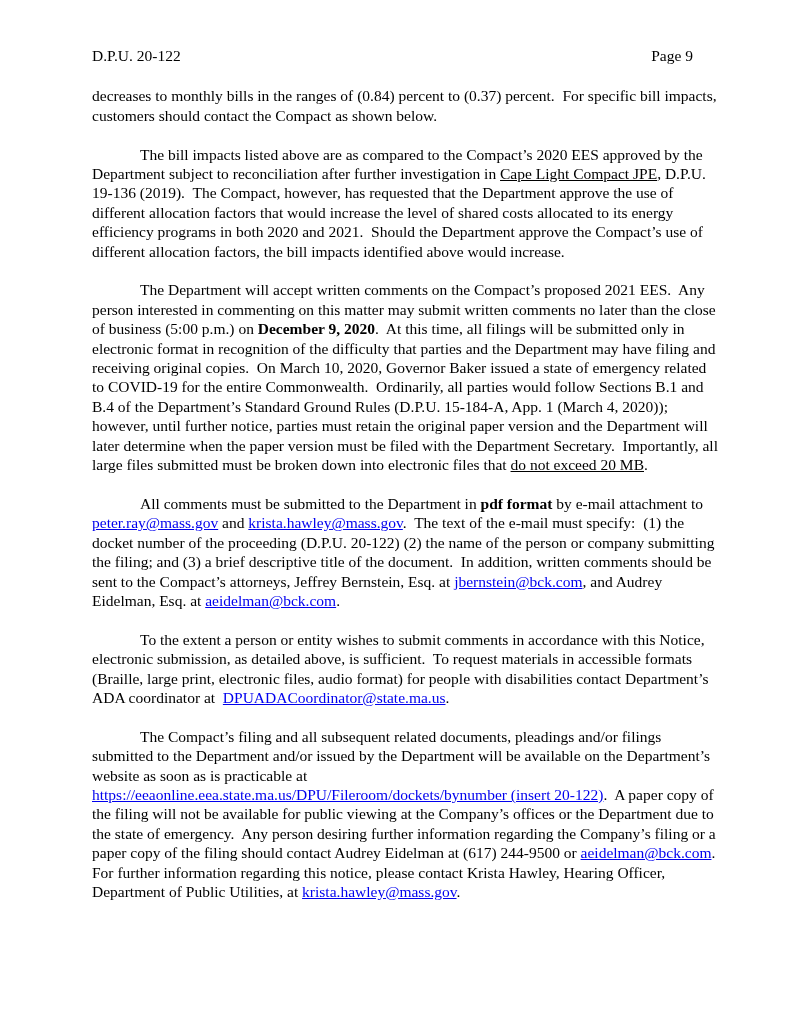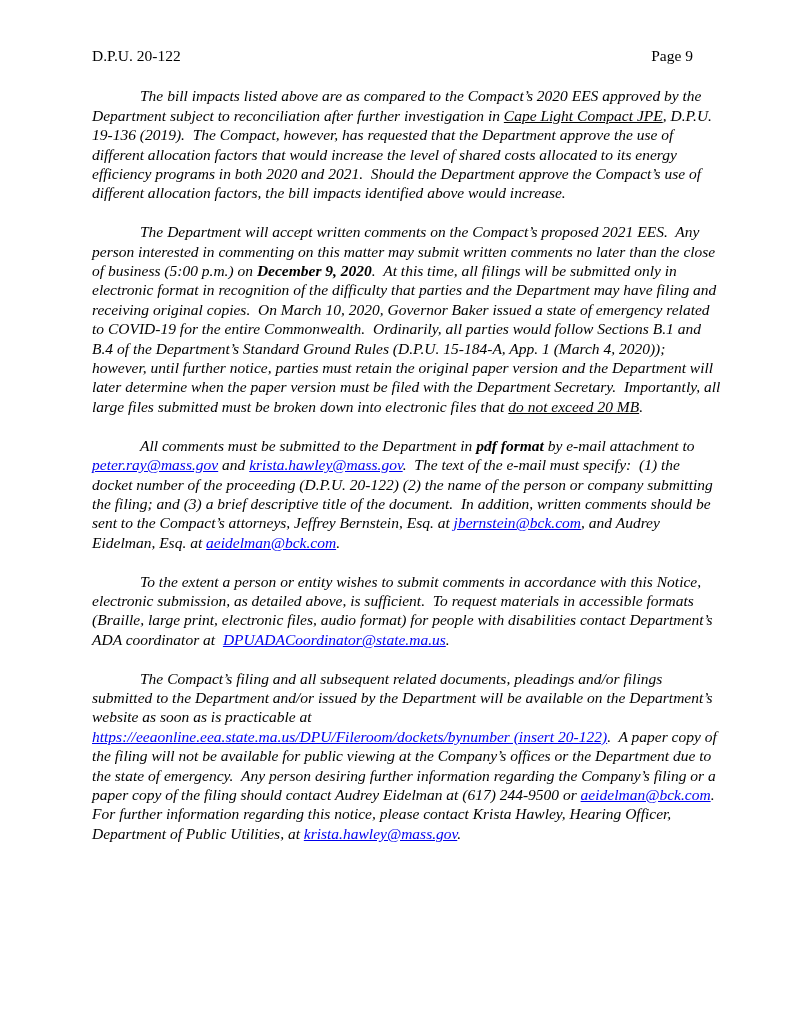--- a/index.html
+++ b/index.html
@@ -29,39 +29,39 @@
   .doc-header .page-num {
     margin-right: 28px;
   }
   p.para {
     margin: 0 0 19.4px 0;
     white-space: pre-wrap;
     text-align: left;
   }
   p.para.indent {
     text-indent: 48px;
-    font-style: italic;
   }
   .r  { }
   .rb { font-weight: bold; }
   .ru { text-decoration: underline; }
   a.ra {
     color: var(--link-color, #0000ee);
     text-decoration: underline;
     cursor: pointer;
   }
 </style>
 </head>
 <body>
 
 <div class="page">
   <div class="doc-header">
     <span>D.P.U. 20-122</span>
     <span class="page-num">Page 9</span>
   </div>
   <div id="doc-body">
+      <p class="para"><span class="r">decreases to monthly bills in the ranges of (0.84) percent to (0.37) percent.  For specific bill impacts, customers should contact the Compact as shown below.</span></p>
       <p class="para indent"><span class="r">The bill impacts listed above are as compared to the Compact’s 2020 EES approved by the Department subject to reconciliation after further investigation in </span><span class="ru">Cape Light Compact JPE</span><span class="r">, D.P.U. 19-136 (2019).  The Compact, however, has requested that the Department approve the use of different allocation factors that would increase the level of shared costs allocated to its energy efficiency programs in both 2020 and 2021.  Should the Department approve the Compact’s use of different allocation factors, the bill impacts identified above would increase.</span></p>
       <p class="para indent"><span class="r">The Department will accept written comments on the Compact’s proposed 2021 EES.  Any person interested in commenting on this matter may submit written comments no later than the close of business (5:00 p.m.) on </span><span class="rb">December 9, 2020</span><span class="r">.  At this time, all filings will be submitted only in electronic format in recognition of the difficulty that parties and the Department may have filing and receiving original copies.  On March 10, 2020, Governor Baker issued a state of emergency related to COVID-19 for the entire Commonwealth.  Ordinarily, all parties would follow Sections B.1 and B.4 of the Department’s Standard Ground Rules (D.P.U. 15-184-A, App. 1 (March 4, 2020)); however, until further notice, parties must retain the original paper version and the Department will later determine when the paper version must be filed with the Department Secretary.  Importantly, all large files submitted must be broken down into electronic files that </span><span class="ru">do not exceed 20 MB</span><span class="r">.</span></p>
       <p class="para indent"><span class="r">All comments must be submitted to the Department in </span><span class="rb">pdf format</span><span class="r"> by e-mail attachment to </span><a class="ra">peter.ray@mass.gov</a><span class="r"> and </span><a class="ra">krista.hawley@mass.gov</a><span class="r">.  The text of the e-mail must specify:  (1) the docket number of the proceeding (D.P.U. 20-122) (2) the name of the person or company submitting the filing; and (3) a brief descriptive title of the document.  In addition, written comments should be sent to the Compact’s attorneys, Jeffrey Bernstein, Esq. at </span><a class="ra">jbernstein@bck.com</a><span class="r">, and Audrey Eidelman, Esq. at </span><a class="ra">aeidelman@bck.com</a><span class="r">.</span></p>
       <p class="para indent"><span class="r">To the extent a person or entity wishes to submit comments in accordance with this Notice, electronic submission, as detailed above, is sufficient.  To request materials in accessible formats (Braille, large print, electronic files, audio format) for people with disabilities contact Department’s ADA coordinator at  </span><a class="ra">DPUADACoordinator@state.ma.us</a><span class="r">.</span></p>
       <p class="para indent"><span class="r">The Compact’s filing and all subsequent related documents, pleadings and/or filings submitted to the Department and/or issued by the Department will be available on the Department’s website as soon as is practicable at </span><a class="ra">https://eeaonline.eea.state.ma.us/DPU/Fileroom/dockets/bynumber (insert 20-122)</a><span class="r">.  A paper copy of the filing will not be available for public viewing at the Company’s offices or the Department due to the state of emergency.  Any person desiring further information regarding the Company’s filing or a paper copy of the filing should contact Audrey Eidelman at (617) 244-9500 or </span><a class="ra">aeidelman@bck.com</a><span class="r">.  For further information regarding this notice, please contact Krista Hawley, Hearing Officer, Department of Public Utilities, at </span><a class="ra">krista.hawley@mass.gov</a><span class="r">.</span></p>
     </div>
 </div>
 
 </body></html>

